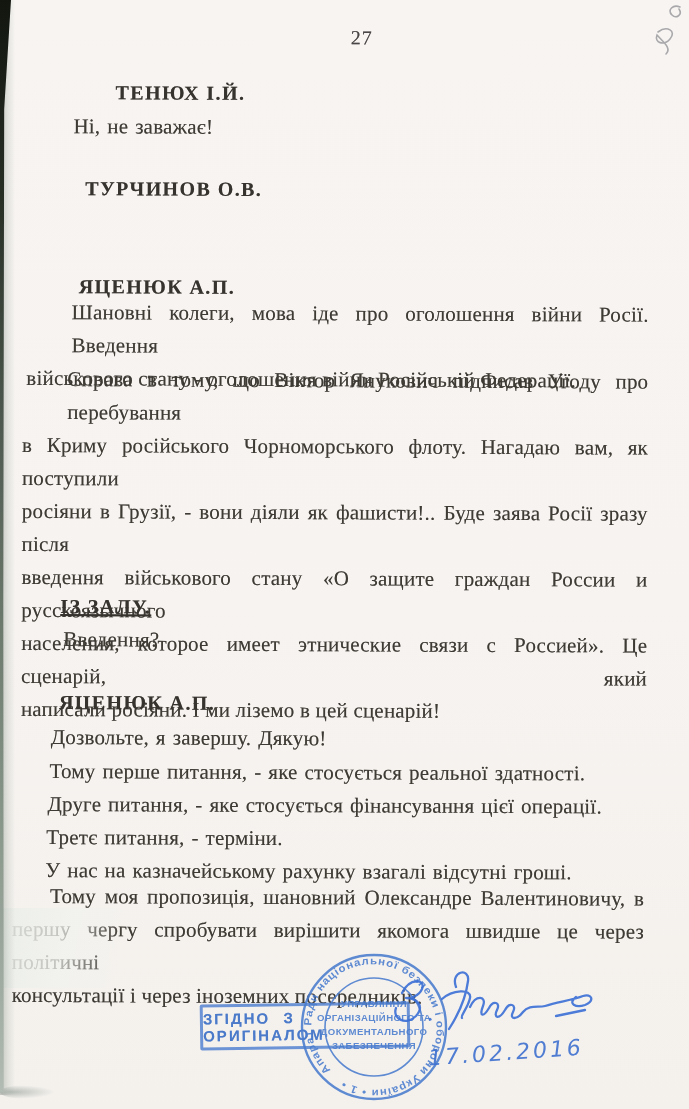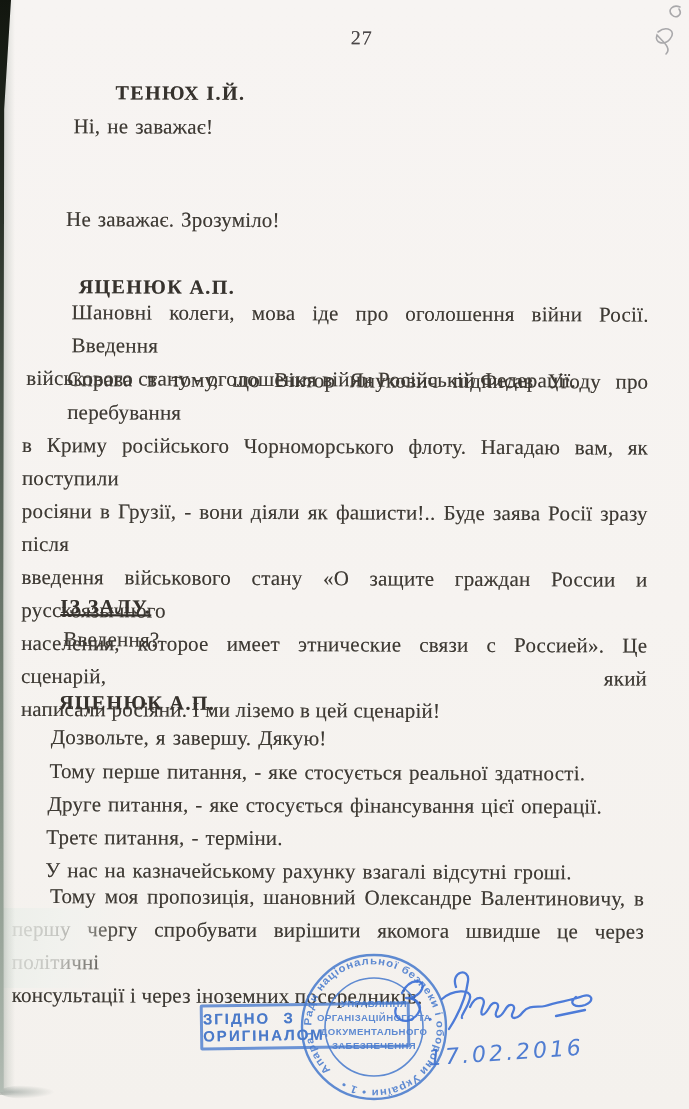--- a/index.html
+++ b/index.html
@@ -59,21 +59,21 @@
 
 <div id="sheet">
 
   <div id="textlayer">
 
     <div class="abs pageno" style="left:338px;top:25px;width:48px;text-align:center;">27</div>
 
     <div class="abs h" style="left:88px;top:82px;margin-left:28px;">ТЕНЮХ І.Й.</div>
     <div class="abs t" style="left:74px;top:116px;">Ні, не заважає!</div>
 
-    <div class="abs t" style="left:67px;top:209px;">Не заважає. Зрозуміло!</div>
+    <div class="abs h" style="left:86px;top:178px;">ТУРЧИНОВ О.В.</div>
 
     <div class="abs h" style="left:80px;top:276px;">ЯЦЕНЮК А.П.</div>
 
     <div class="abs para" style="left:28px;top:296px;width:622px;">
       <div class="ln j ind">Шановні колеги, мова іде про оголошення війни Росії. Введення</div>
       <div class="ln l">військового стану - оголошення війни Російській Федерації.</div>
     </div>
 
     <div class="abs para" style="left:24px;top:363px;width:626px;">
       <div class="ln j ind">Справа в тому, що Віктор Янукович підписав Угоду про перебування</div>

